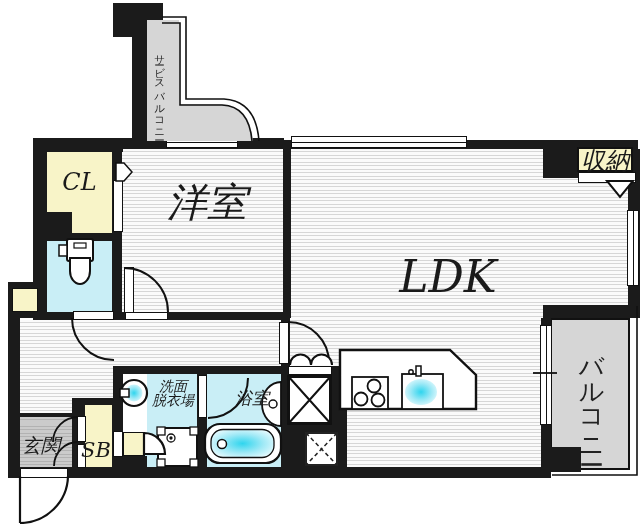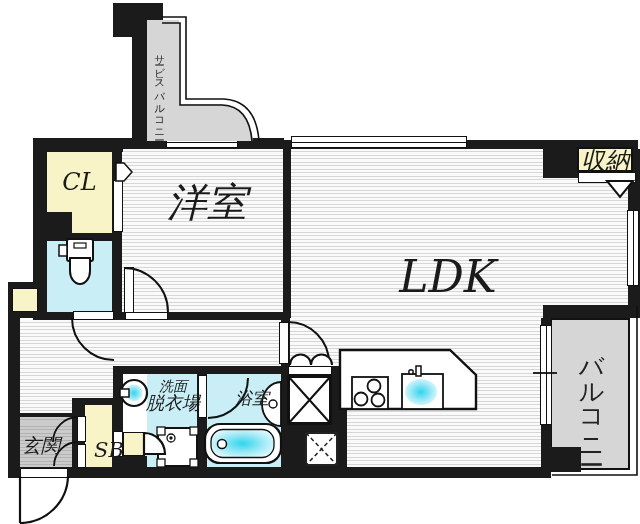--- a/index.html
+++ b/index.html
@@ -166,18 +166,18 @@
     <path d="M288,376 L331,424 M331,376 L288,424" stroke="#111" stroke-width="2"></path>
     <path d="M306,433 L337,465 M337,433 L306,465" stroke="#222" stroke-width="1.5" stroke-dasharray="4 3"></path>
   </svg>
 
   <div class="vlbl" style="left:149px;top:38px;width:18px;height:106px;font-size:10.5px;letter-spacing:0.5px;">サービスバルコニー</div>
   <div class="lbl" style="left:47px;top:170px;width:65px;font-size:24px;">CL</div>
   <div class="lbl" style="left:132px;top:182px;width:150px;font-size:40px;">洋室</div>
   <div class="lbl" style="left:368px;top:207px;width:160px;font-size:44px;margin-top:48px;">LDK</div>
   <div class="lbl" style="left:578px;top:149px;width:54px;font-size:24px;">収納</div>
   <div class="lbl" style="left:146px;top:379px;width:54px;font-size:14px;">洗面</div>
-  <div class="lbl" style="left:142px;top:394px;width:62px;font-size:18px;">脱衣場</div>
+  <div class="lbl" style="left:142px;top:394px;width:62px;font-size:14px;font-family:Liberation Serif, serif;">脱衣場</div>
   <div class="lbl" style="left:223px;top:390px;width:58px;font-size:17px;">浴室</div>
   <div class="vlbl" style="left:578px;top:320px;width:30px;height:150px;font-size:25px;">バルコニー</div>
   <div class="lbl" style="left:12px;top:436px;width:58px;font-size:19px;">玄関</div>
-  <div class="lbl" style="left:94px;top:440px;width:30px;font-size:21px;">SB</div>
+  <div class="lbl" style="left:81px;top:440px;width:30px;font-size:21px;">SB</div>
 </div>
 
 </body></html>

